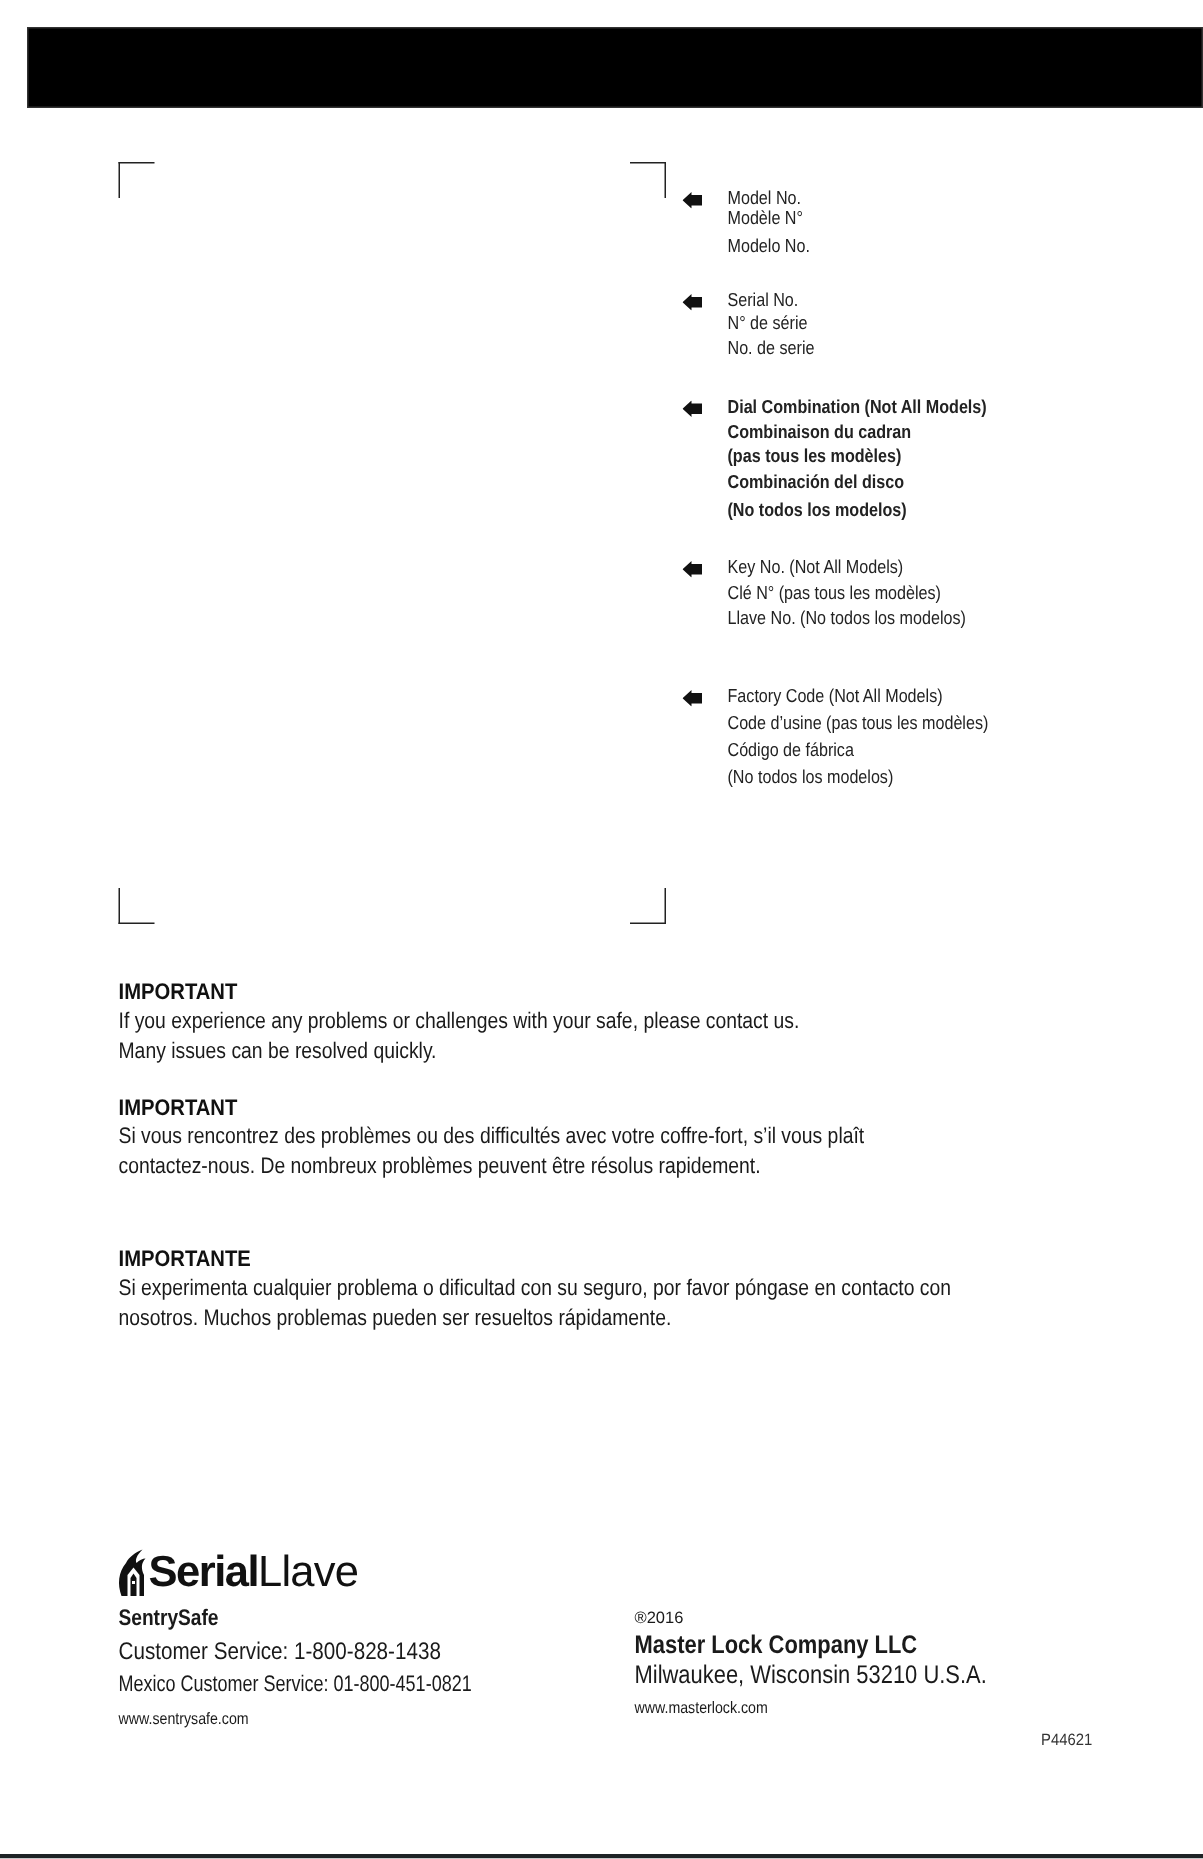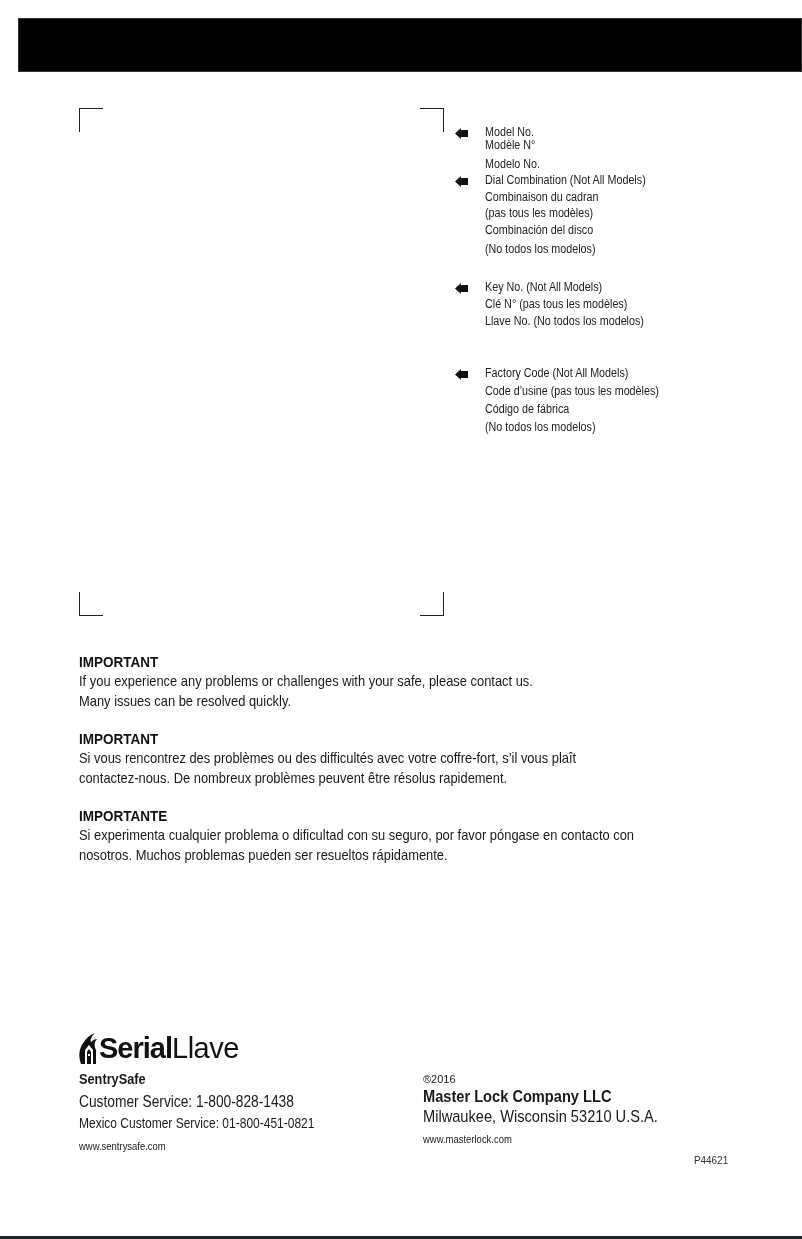--- a/index.html
+++ b/index.html
@@ -59,22 +59,30 @@
 
   <div class="field" style="top:0;">
     <svg class="arrow" viewBox="0 0 13 11">
         <polygon points="0,5.5 6,0 6,2 13,2 13,9 6,9 6,11" fill="#111"></polygon>
       </svg>
     <span class="line">Model No.</span>
     <span class="line" style="margin-top:-3px;">Modèle N°</span>
     <span class="line" style="margin-top:3px;">Modelo No.</span>
   </div>
 
+  <div class="field" style="margin-top:20px;">
+    <svg class="arrow" viewBox="0 0 13 11">
+        <polygon points="0,5.5 6,0 6,2 13,2 13,9 6,9 6,11" fill="#111"></polygon>
+      </svg>
+    <span class="line">Serial No.</span>
+    <span class="line" style="margin-top:-1px;">N° de série</span>
+    <span class="line" style="margin-top:1px;">No. de serie</span>
+  </div>
 
-  <div class="field" style="">
+  <div class="field" style="margin-top:23px;font-weight:bold;">
     <svg class="arrow" viewBox="0 0 13 11">
         <polygon points="0,5.5 6,0 6,2 13,2 13,9 6,9 6,11" fill="#111"></polygon>
       </svg>
     <span class="line">Dial Combination (Not All Models)</span>
     <span class="line" style="margin-top:1px;">Combinaison du cadran</span>
     <span class="line">(pas tous les modèles)</span>
     <span class="line" style="margin-top:1px;">Combinación del disco</span>
     <span class="line" style="margin-top:3px;">(No todos los modelos)</span>
   </div>
 
@@ -103,21 +111,21 @@
   <span class="body">If you experience any problems or challenges with your safe, please contact us.</span>
   <span class="body">Many issues can be resolved quickly.</span>
 </div>
 
 <div class="important" style="top:715px;">
   <span class="title">IMPORTANT</span>
   <span class="body">Si vous rencontrez des problèmes ou des difficultés avec votre coffre-fort, s’il vous plaît</span>
   <span class="body">contactez-nous. De nombreux problèmes peuvent être résolus rapidement.</span>
 </div>
 
-<div class="important" style="top:792px;">
+<div class="important" style="top:816px;">
   <span class="title">IMPORTANTE</span>
   <span class="body">Si experimenta cualquier problema o dificultad con su seguro, por favor póngase en contacto con</span>
   <span class="body">nosotros. Muchos problemas pueden ser resueltos rápidamente.</span>
 </div>
 
 <div class="logo">
   <svg viewBox="0 0 20 32">
     <path d="M3 32 C0 24 1 16 6 10 C8 6 12 3 17 1 C13 5 12 8 13 10 C15 8 17 7 19 7 C16 10 16 14 18 18 L18 32 Z" fill="#111"></path>
     <path d="M7 32 L7 18 L11 13 L15 18 L15 32 Z" fill="#fff"></path>
     <path d="M9 32 L9 20 L11 17 L13 20 L13 32 Z" fill="#111"></path>

